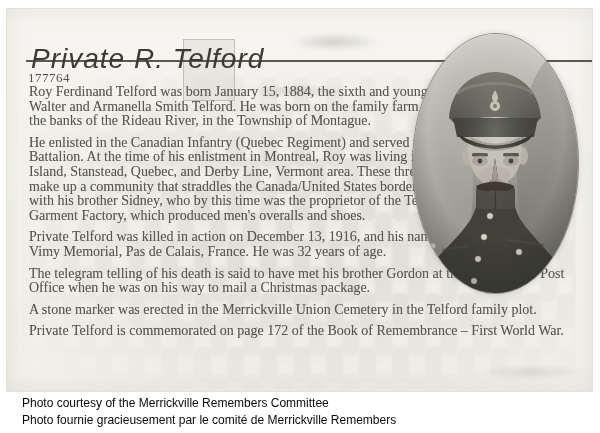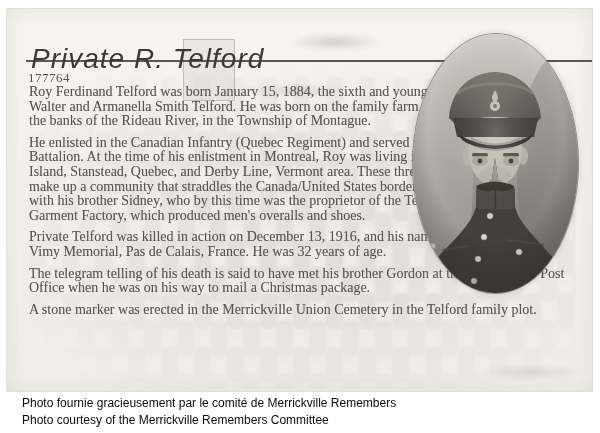--- a/index.html
+++ b/index.html
@@ -158,20 +158,21 @@
 Battalion. At the time of his enlistment in Montreal, Roy was living in the Rock
 Island, Stanstead, Quebec, and Derby Line, Vermont area. These three villages
 make up a community that straddles the Canada/United States border. He worked
 with his brother Sidney, who by this time was the proprietor of the Telford Family
 Garment Factory, which produced men's overalls and shoes.</p>
     <p>Private Telford was killed in action on December 13, 1916, and his name appears on the
 Vimy Memorial, Pas de Calais, France. He was 32 years of age.</p>
     <p>The telegram telling of his death is said to have met his brother Gordon at the Merrickville Post
 Office when he was on his way to mail a Christmas package.</p>
     <p>A stone marker was erected in the Merrickville Union Cemetery in the Telford family plot.</p>
+    <p>Private Telford is commemorated on page 172 of the Book of Remembrance – First World War.</p>
   </div>
 
   <div class="portrait">
     <svg width="165" height="259" viewBox="0 0 165 259" aria-hidden="true">
       <defs>
         <linearGradient id="bgGrad" x1="0" y1="0" x2="0" y2="1">
           <stop offset="0%" stop-color="#d6d4cd"></stop>
           <stop offset="35%" stop-color="#b4b2aa"></stop>
           <stop offset="70%" stop-color="#8e8c85"></stop>
           <stop offset="100%" stop-color="#75736c"></stop>
@@ -242,15 +243,15 @@
         <circle cx="20" cy="212" r="3"></circle>
       </g>
 
       <rect width="165" height="259" fill="url(#vign)"></rect>
     </svg>
   </div>
 
 </div>
 
 <div class="footer">
+  <div>Photo courtesy of the Merrickville Remembers Committee</div>
   <div>Photo fournie gracieusement par le comité de Merrickville Remembers</div>
-  <div>Photo courtesy of the Merrickville Remembers Committee</div>
 </div>
 
 </body></html>

